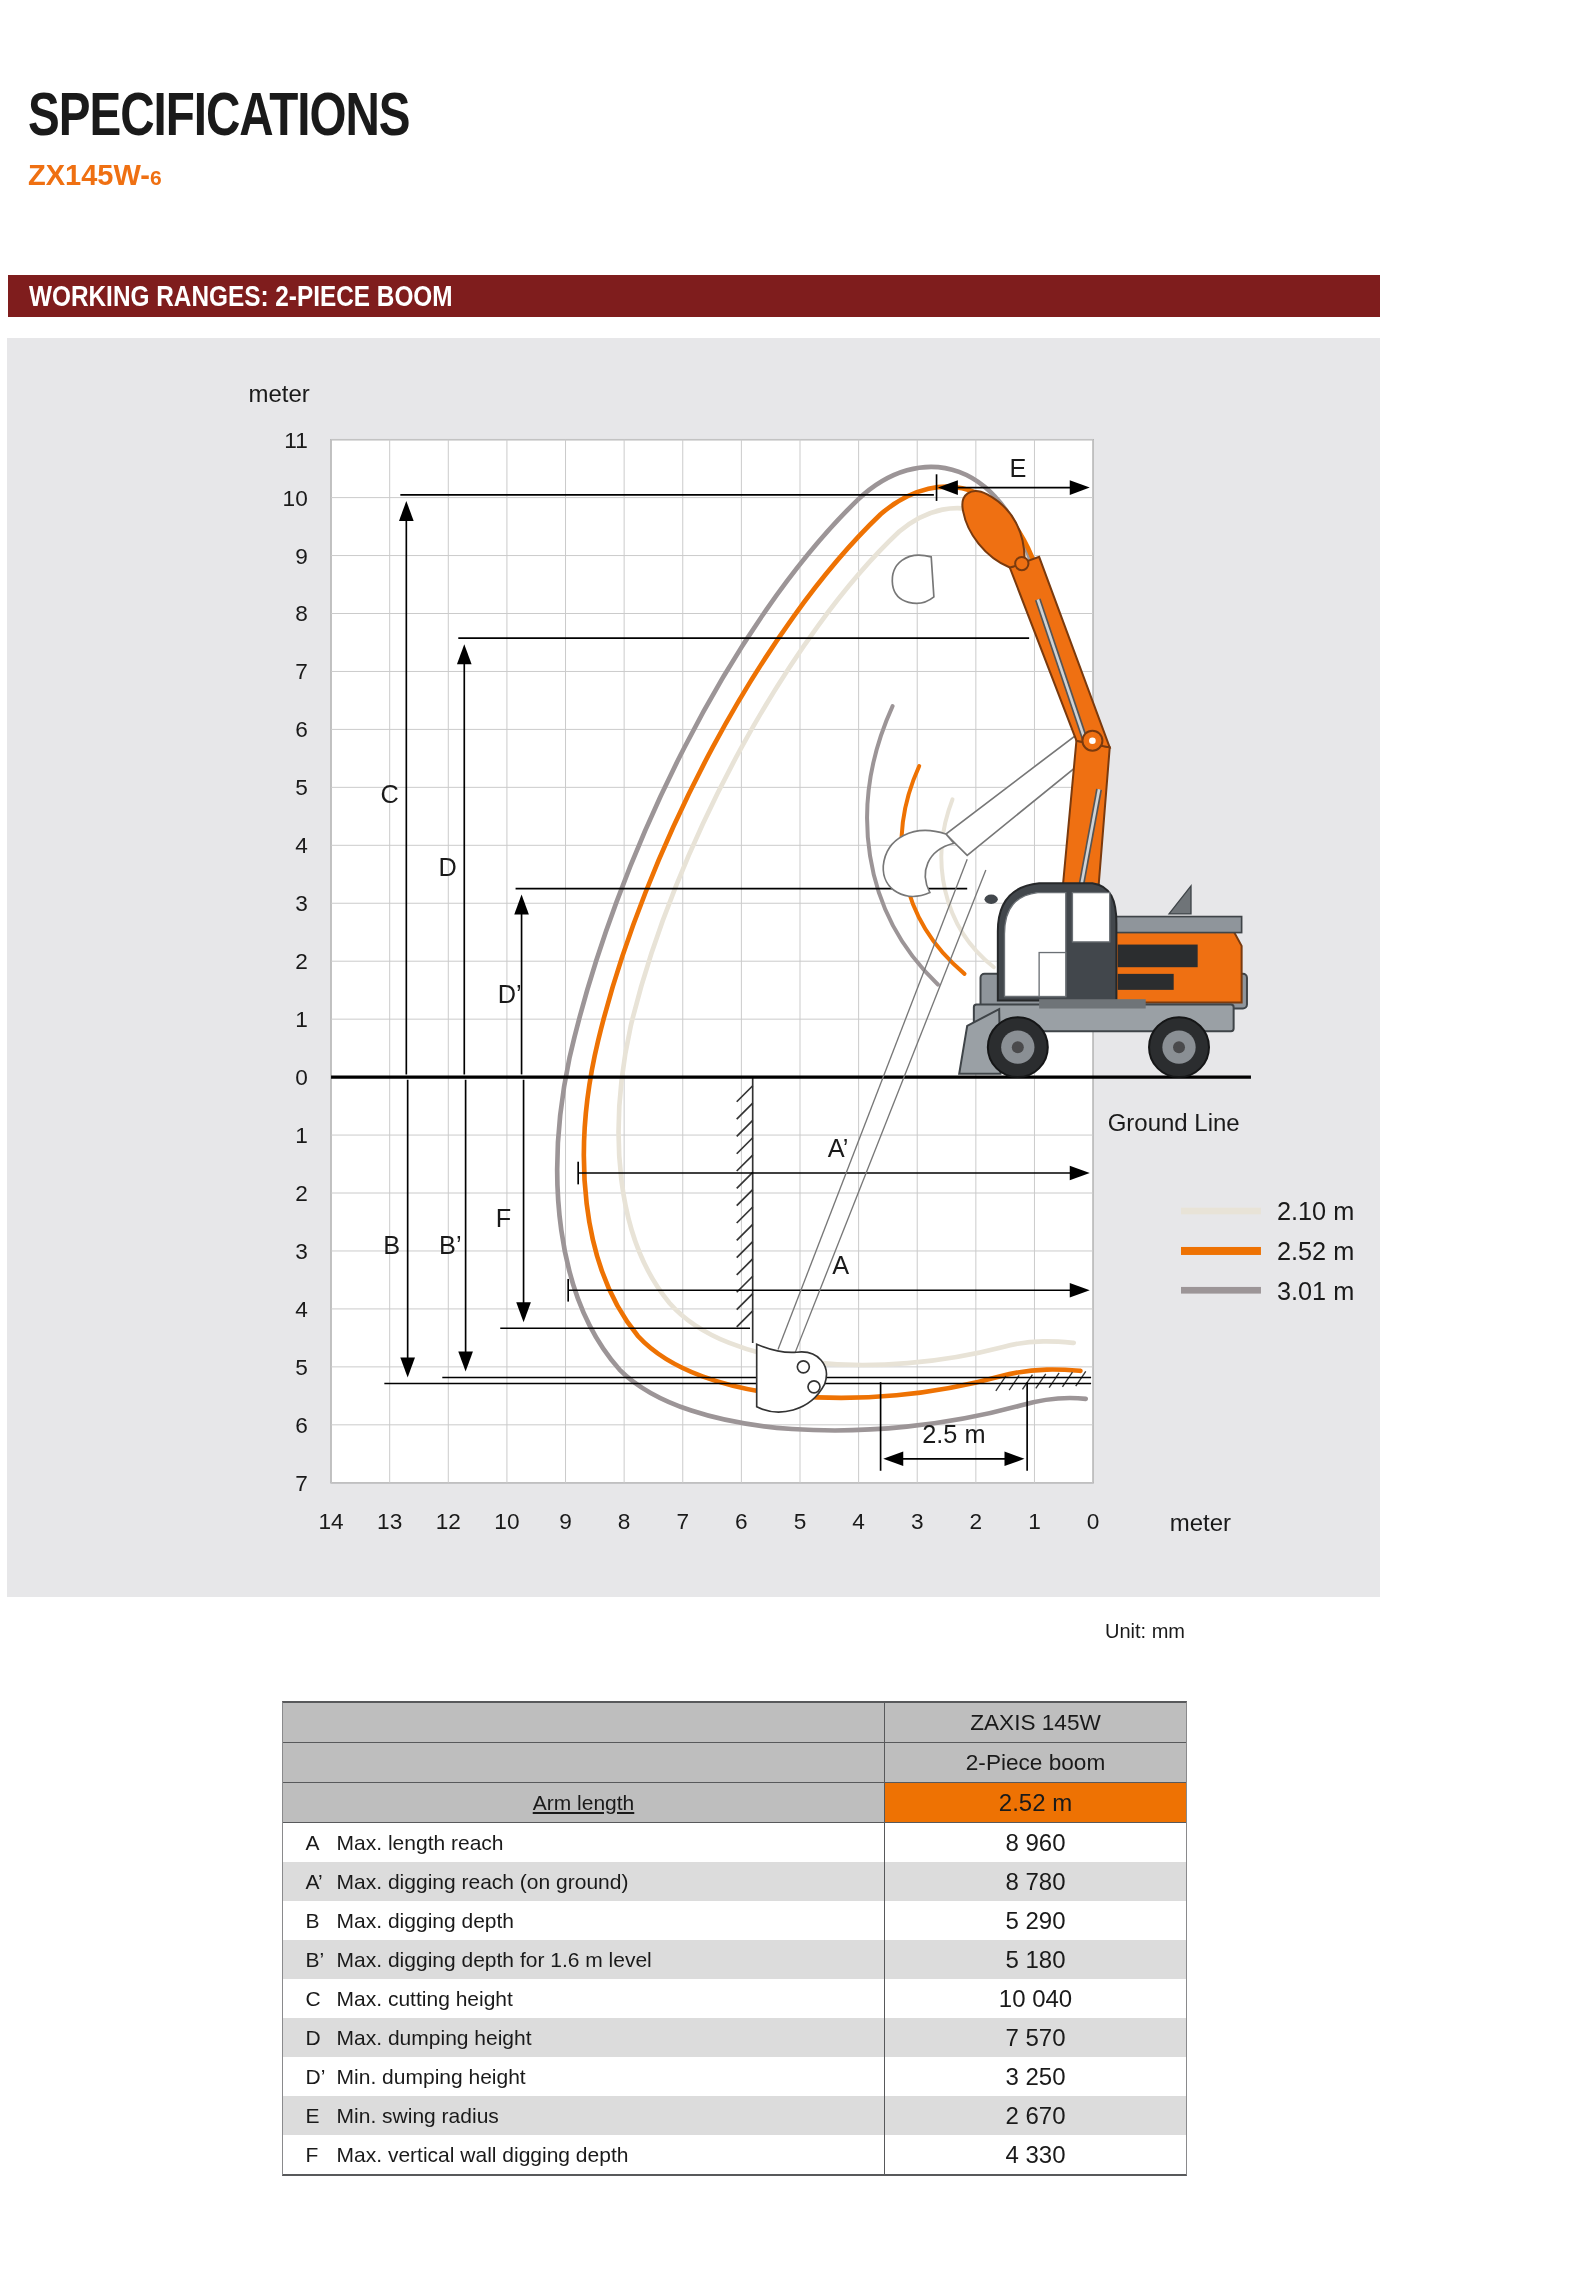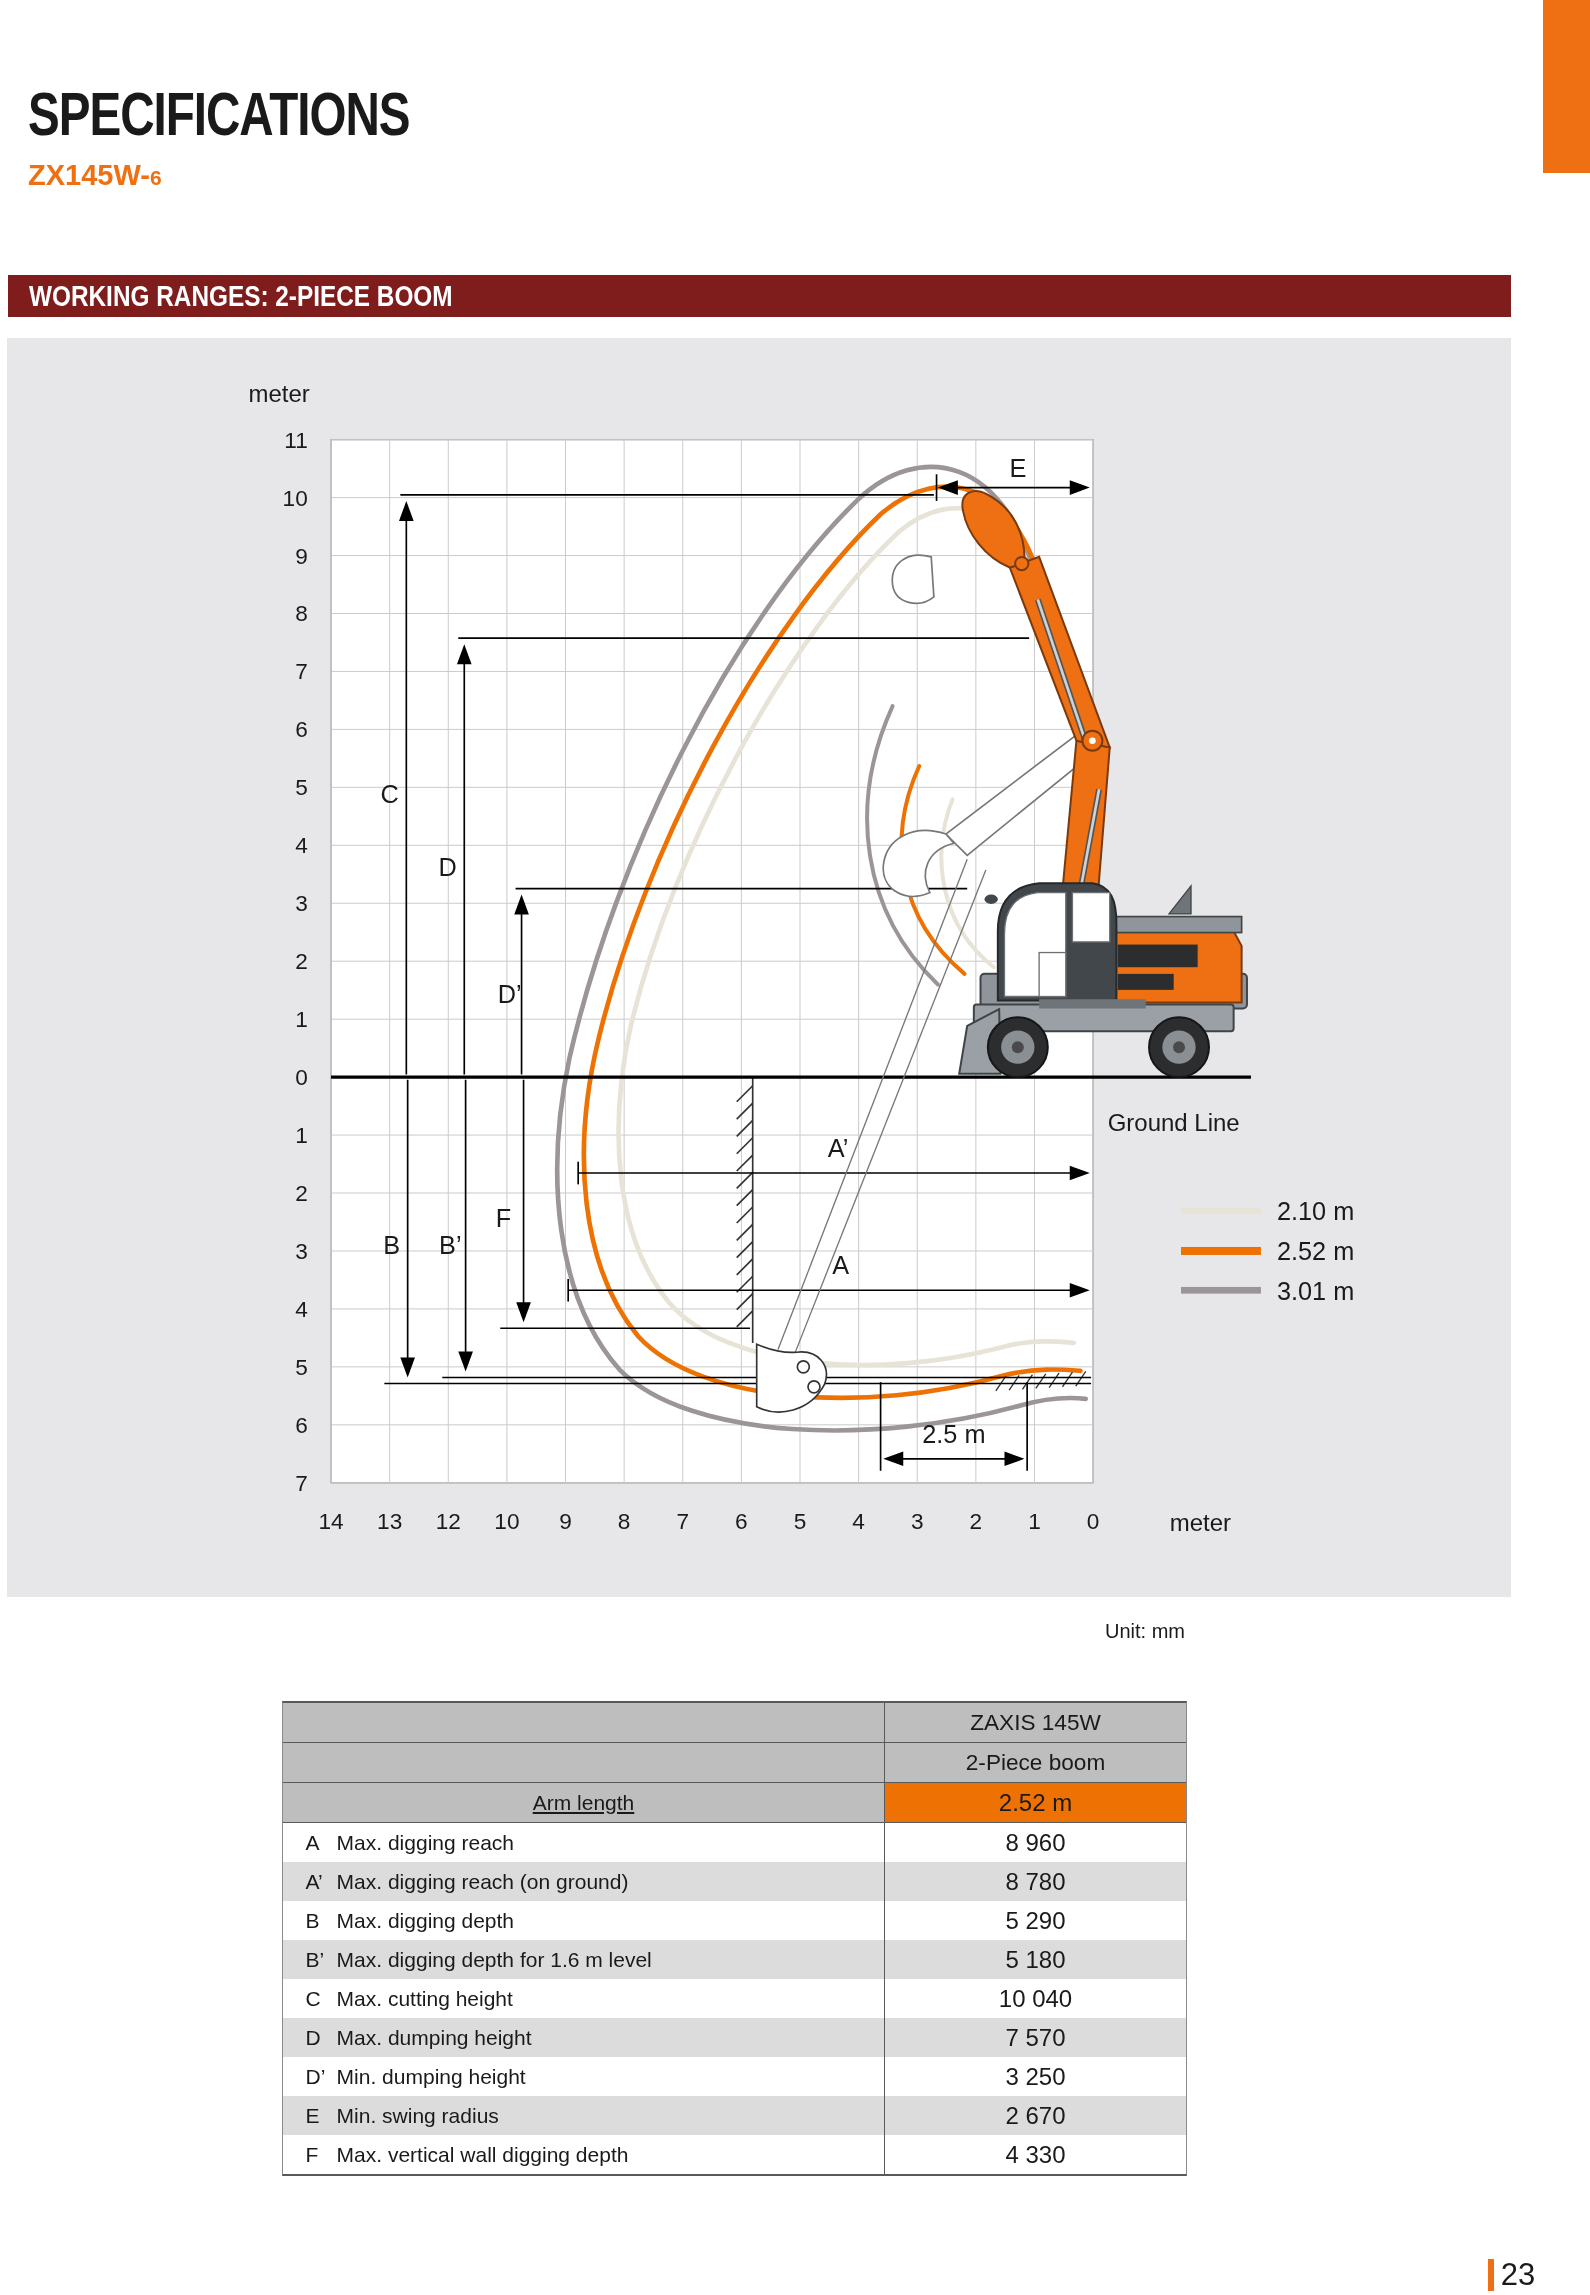--- a/index.html
+++ b/index.html
@@ -1,16 +1,16 @@
 <!DOCTYPE html>
 <html style="font-size:10.7px"><head>
 <meta charset="utf-8">
 <style>
   html,body{margin:0;padding:0;background:#ffffff;}
-  #page{position:relative;width:1590px;height:2295px;background:#ffffff;overflow:hidden;
+  #page{position:relative;width:1380px;height:2295px;background:#ffffff;overflow:hidden;
         font-family:"Liberation Sans","DejaVu Sans",sans-serif;color:#1a1a1a;}
   .abs{position:absolute;}
 
   
   #corner-block{left:1543px;top:0;width:47px;height:173px;background:#EF7012;}
   #page-title{left:28px;top:79px;font-size:61px;font-weight:bold;letter-spacing:-1.3px;
               transform:scaleX(.78);transform-origin:0 50%;white-space:nowrap;}
   #model-code{left:28px;top:159px;font-size:29px;font-weight:bold;color:#EF7012;white-space:nowrap;}
   #model-code .suffix{font-size:21px;}
   #section-bar{left:8px;top:275px;width:1503px;height:42px;background:#7f1d1d;}
@@ -306,21 +306,21 @@
       <div class="c2">2-Piece boom</div>
     </div>
     <div class="trow" id="arm-row">
       <div class="c1">Arm length</div>
       <div class="c2">2.52 m</div>
     </div>
     <div id="table-body">
         <div class="trow drow">
           <div class="c1">
             <span class="letter">A</span>
-            <span class="lbl">Max. digging reach</span>
+            <span class="lbl">Max. length reach</span>
           </div>
           <div class="c2">8 960</div>
         </div>
         <div class="trow drow shaded">
           <div class="c1">
             <span class="letter">A’</span>
             <span class="lbl">Max. digging reach (on ground)</span>
           </div>
           <div class="c2">8 780</div>
         </div>

